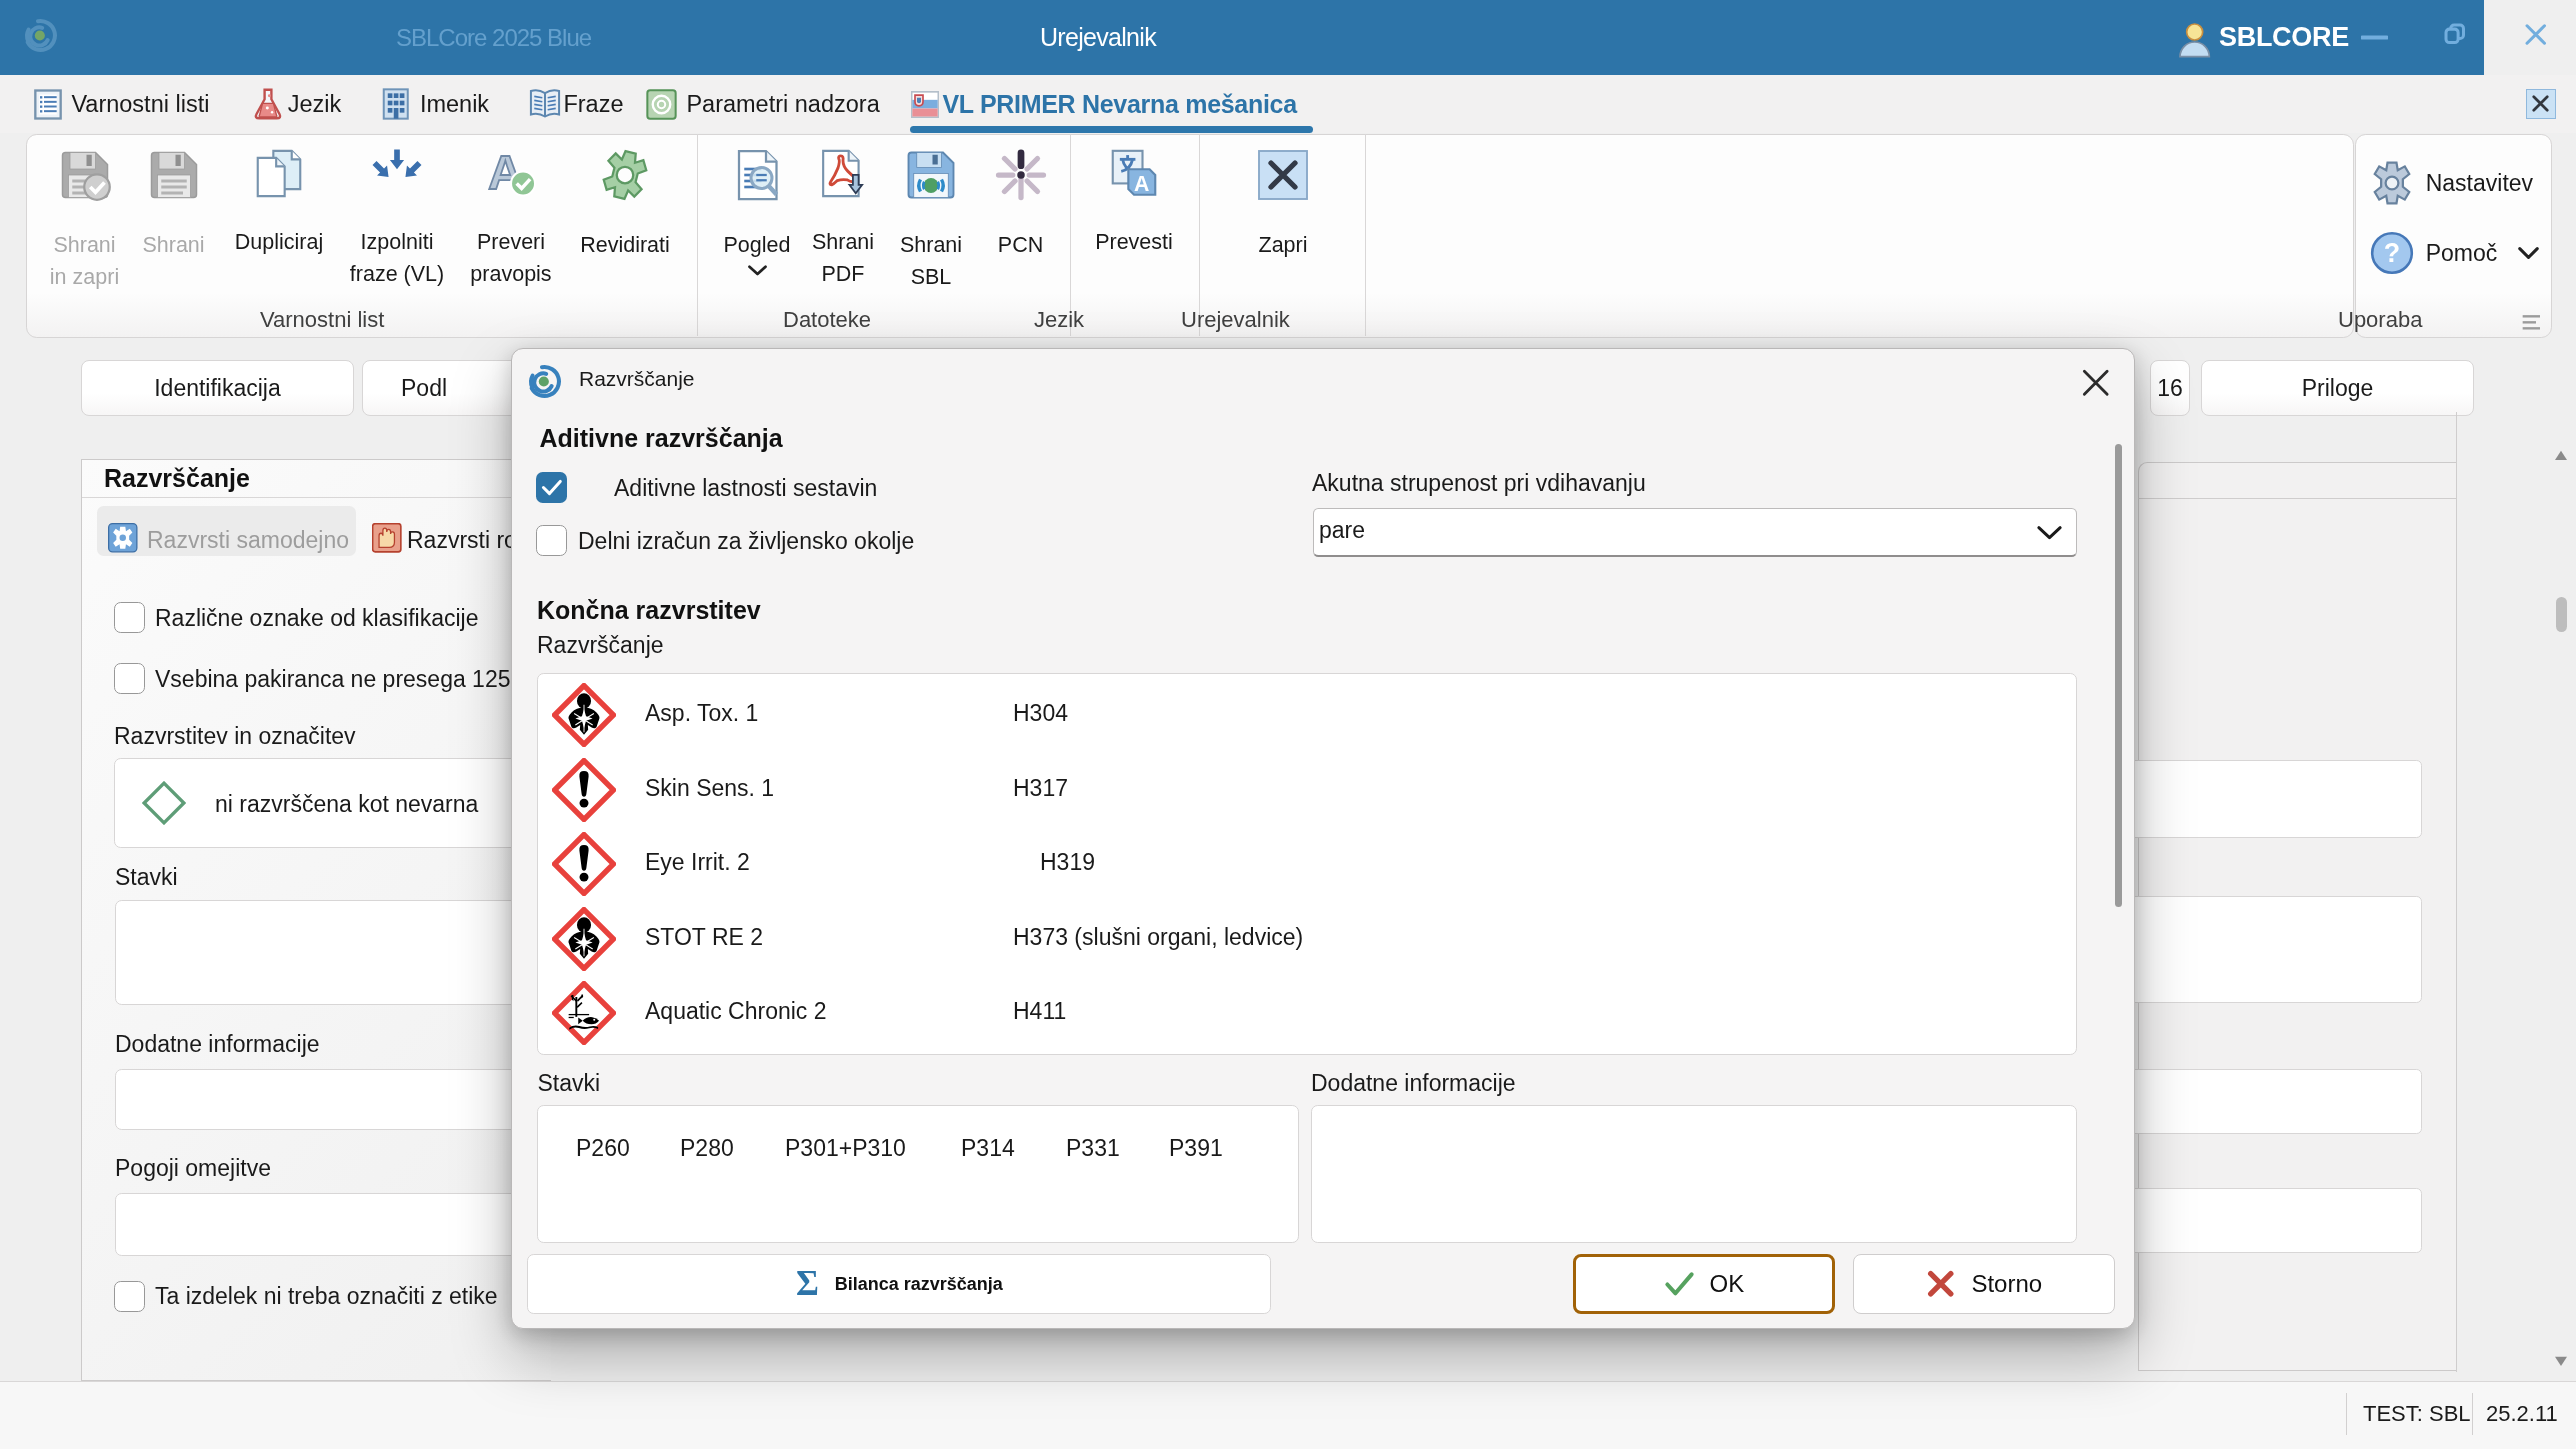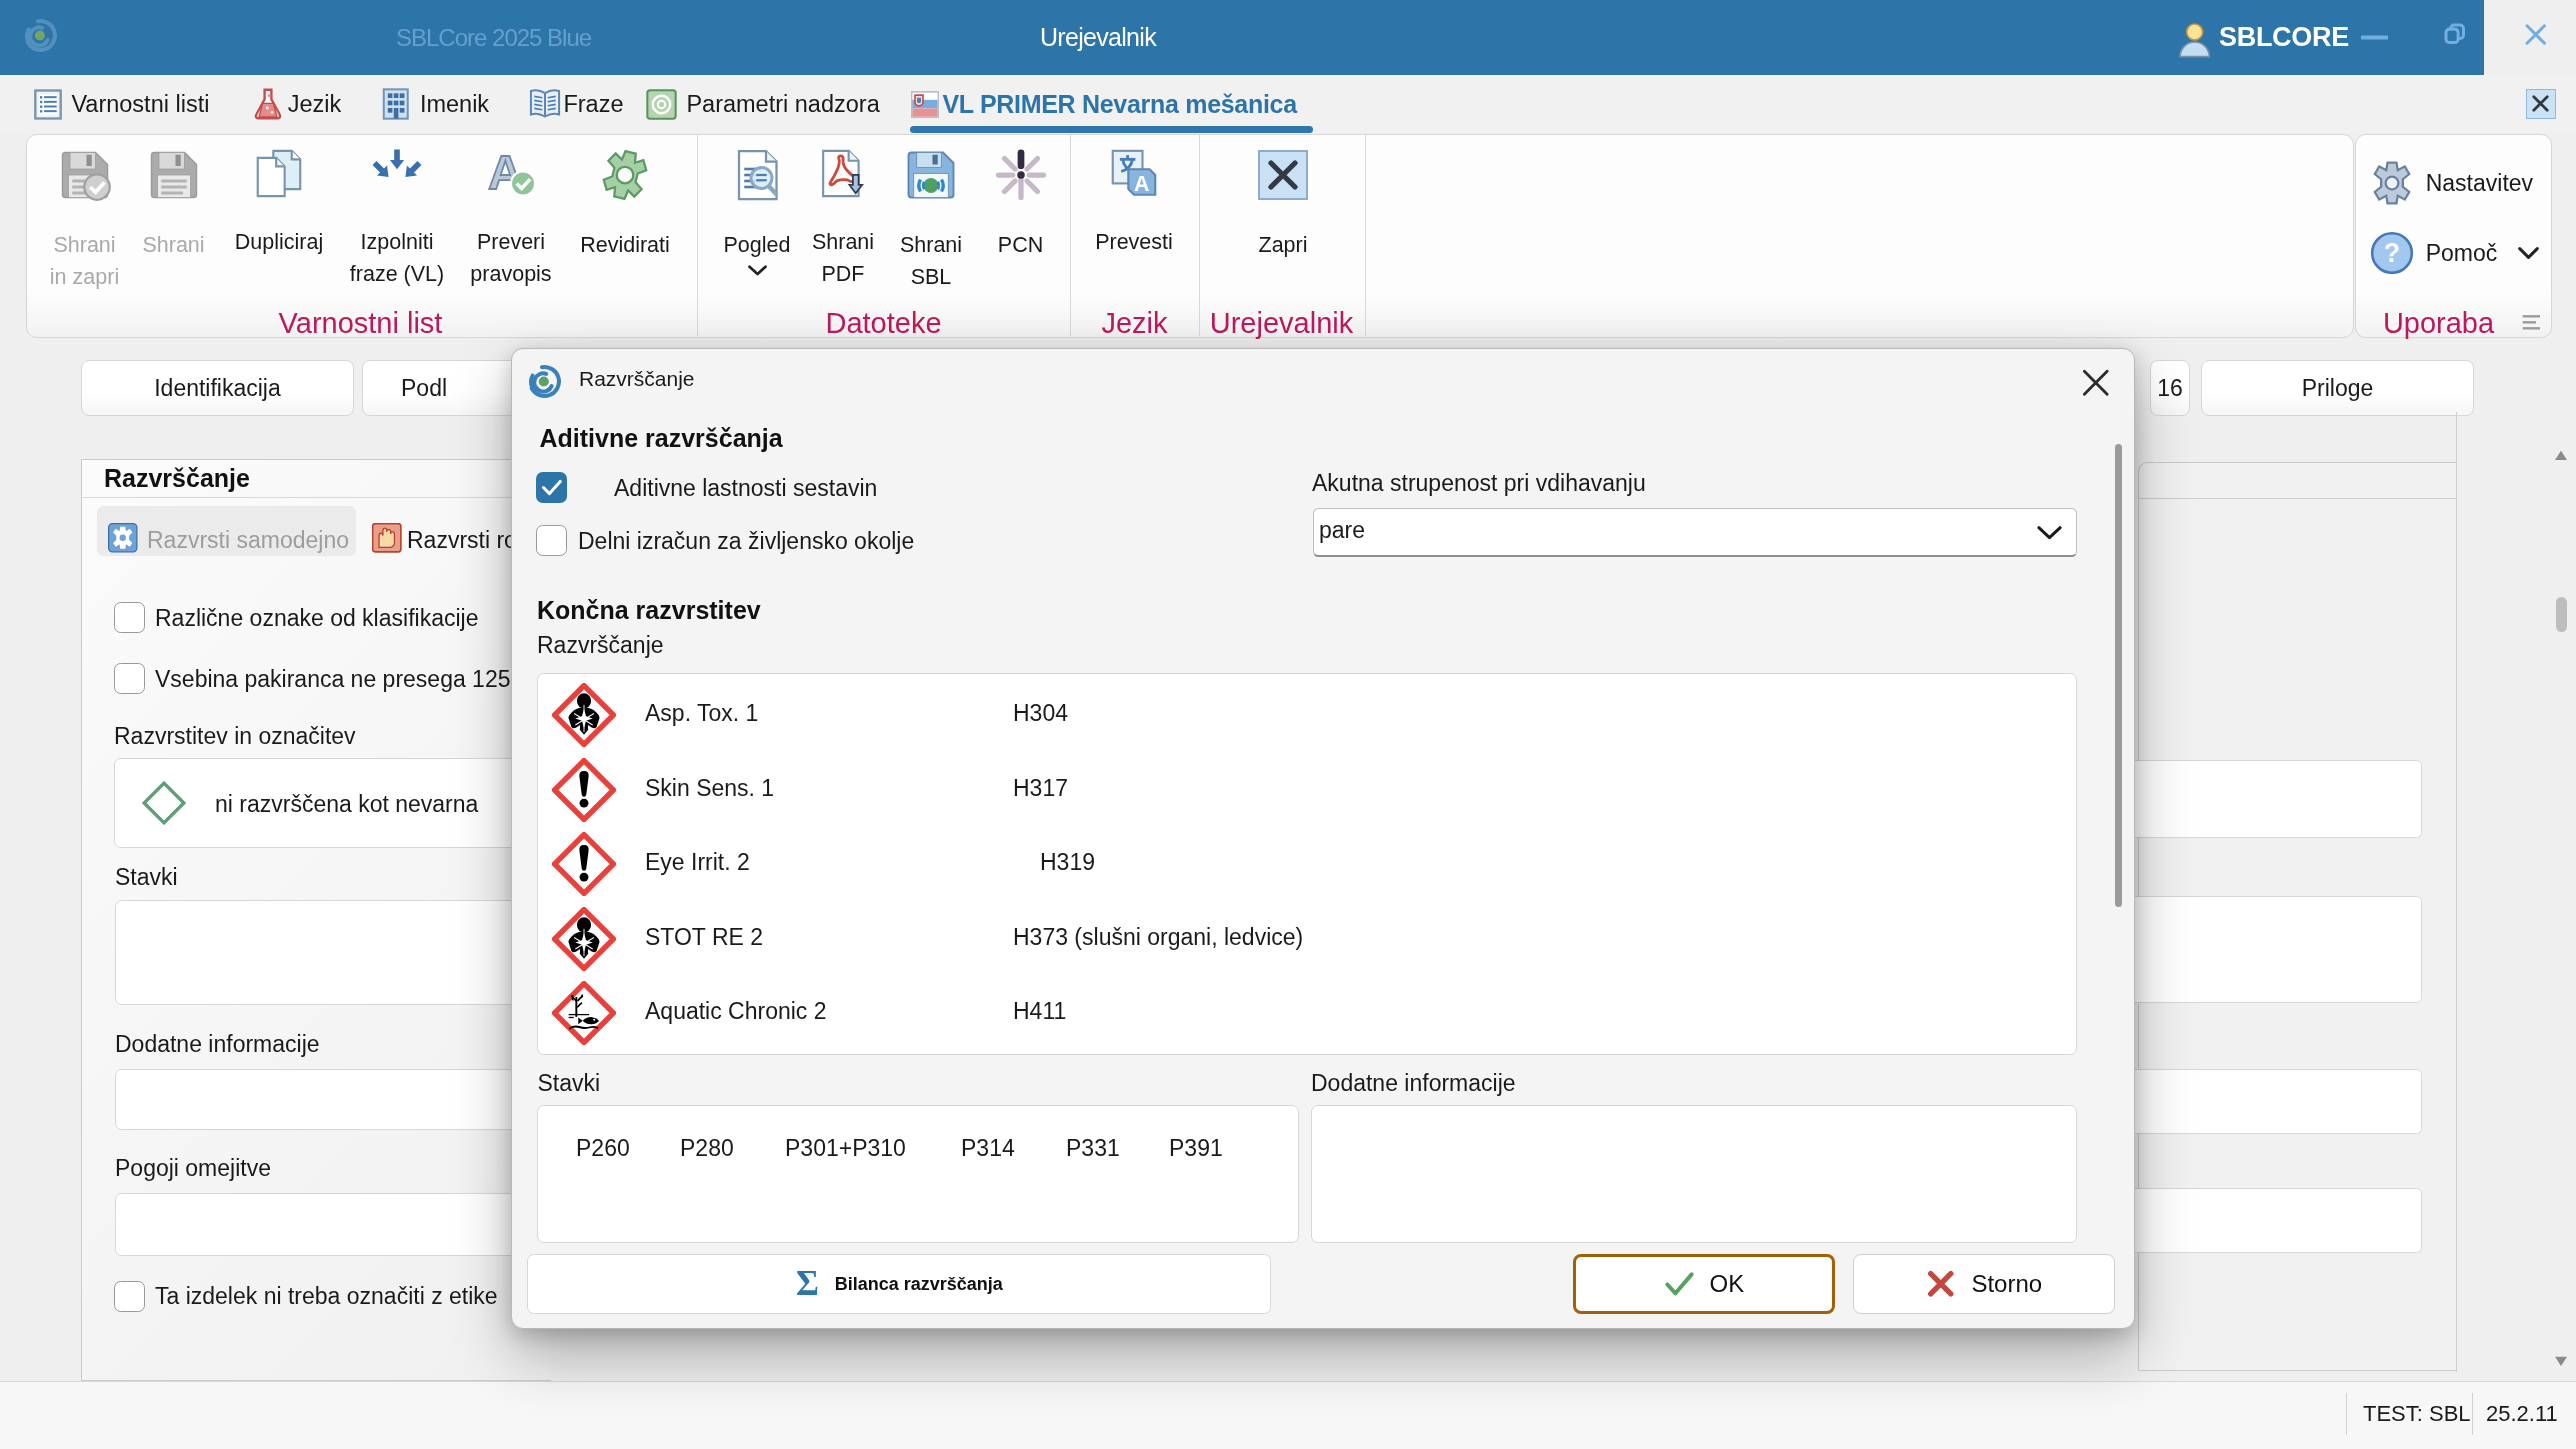--- a/index.html
+++ b/index.html
@@ -8,21 +8,21 @@
   .abs{position:absolute;}
   
   #titlebar{position:absolute;left:0;top:0;width:2484px;height:75px;background:#2d74a8;}
   .tb-text{position:absolute;top:0;height:75px;line-height:75px;font-size:27px;}
   
   #menubar{position:absolute;left:0;top:75px;width:2576px;height:58px;background:#f2f1f1;}
   .menu-item{position:absolute;top:0;height:58px;display:flex;align-items:center;gap:9.4px;font-size:23.5px;color:#1a1a1a;}
   
   .panel{position:absolute;background:linear-gradient(180deg,#fdfdfd 78%,#f3f2f2 100%);border:1.3px solid #d7d5d5;border-radius:10.7px;box-sizing:border-box;}
   .vline{position:absolute;width:1.3px;background:#d9d7d7;}
-  .grouplabel{position:absolute;font-size:29px;color:#be185d;text-align:center;}
+  .grouplabel{position:absolute;font-size:22px;color:#404040;text-align:left;}
   .rbtn{position:absolute;text-align:center;font-size:21.5px;color:#1a1a1a;line-height:32px;}
   .rbtn .ic{display:block;margin:0 auto 27px;}
   .rbtn.gray{color:#a9a9a9;}
   
   .tab{position:absolute;background:linear-gradient(180deg,#ffffff 60%,#f7f6f6 100%);border:1.3px solid #d8d6d6;border-radius:8px;box-sizing:border-box;font-size:23px;color:#1a1a1a;display:flex;align-items:center;justify-content:center;}
   .label{position:absolute;font-size:23px;color:#1a1a1a;white-space:nowrap;}
   .whitebox{position:absolute;background:#fff;border:1.3px solid #d8d6d6;border-radius:6.7px;box-sizing:border-box;}
   
   #dialog{position:absolute;left:511px;top:348px;width:1624px;height:981px;background:#f5f4f4;border:1.3px solid #b9b7b7;border-radius:12px;box-sizing:border-box;box-shadow:0 27px 60px rgba(0,0,0,0.28), 0 5.4px 20px rgba(0,0,0,0.18);}
   .bold-h{position:absolute;font-size:25px;font-weight:bold;color:#111;white-space:nowrap;}

